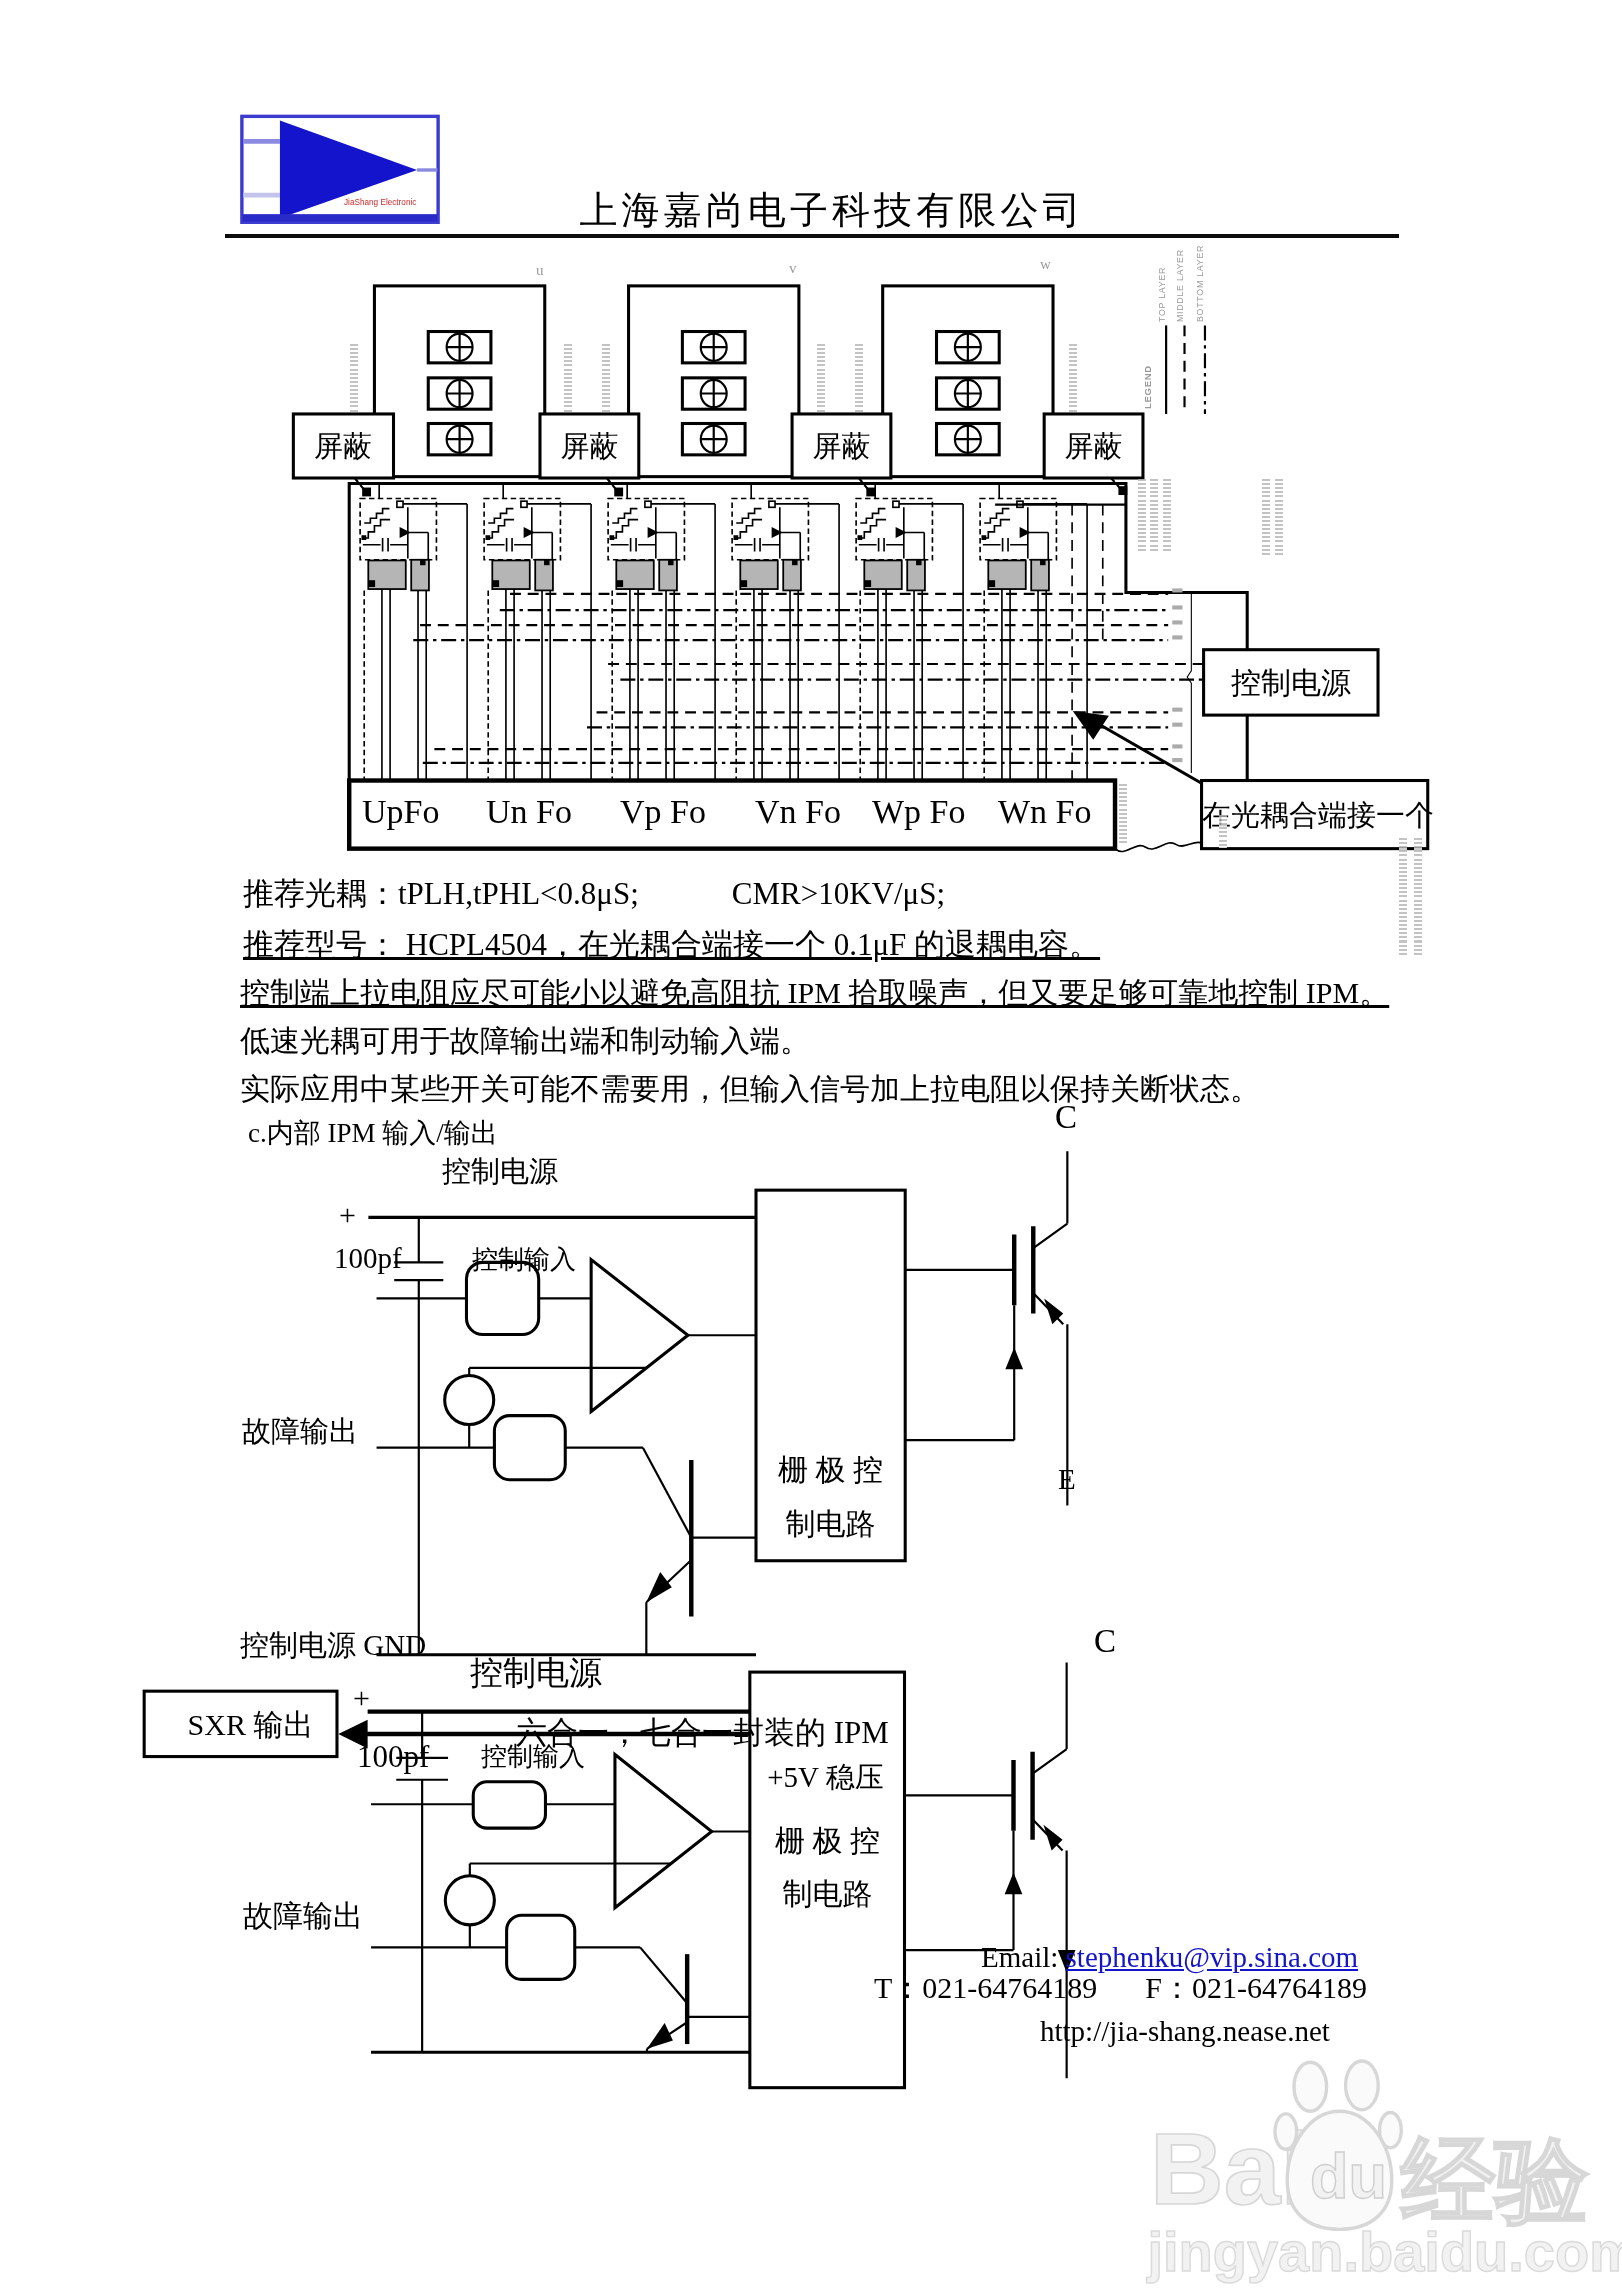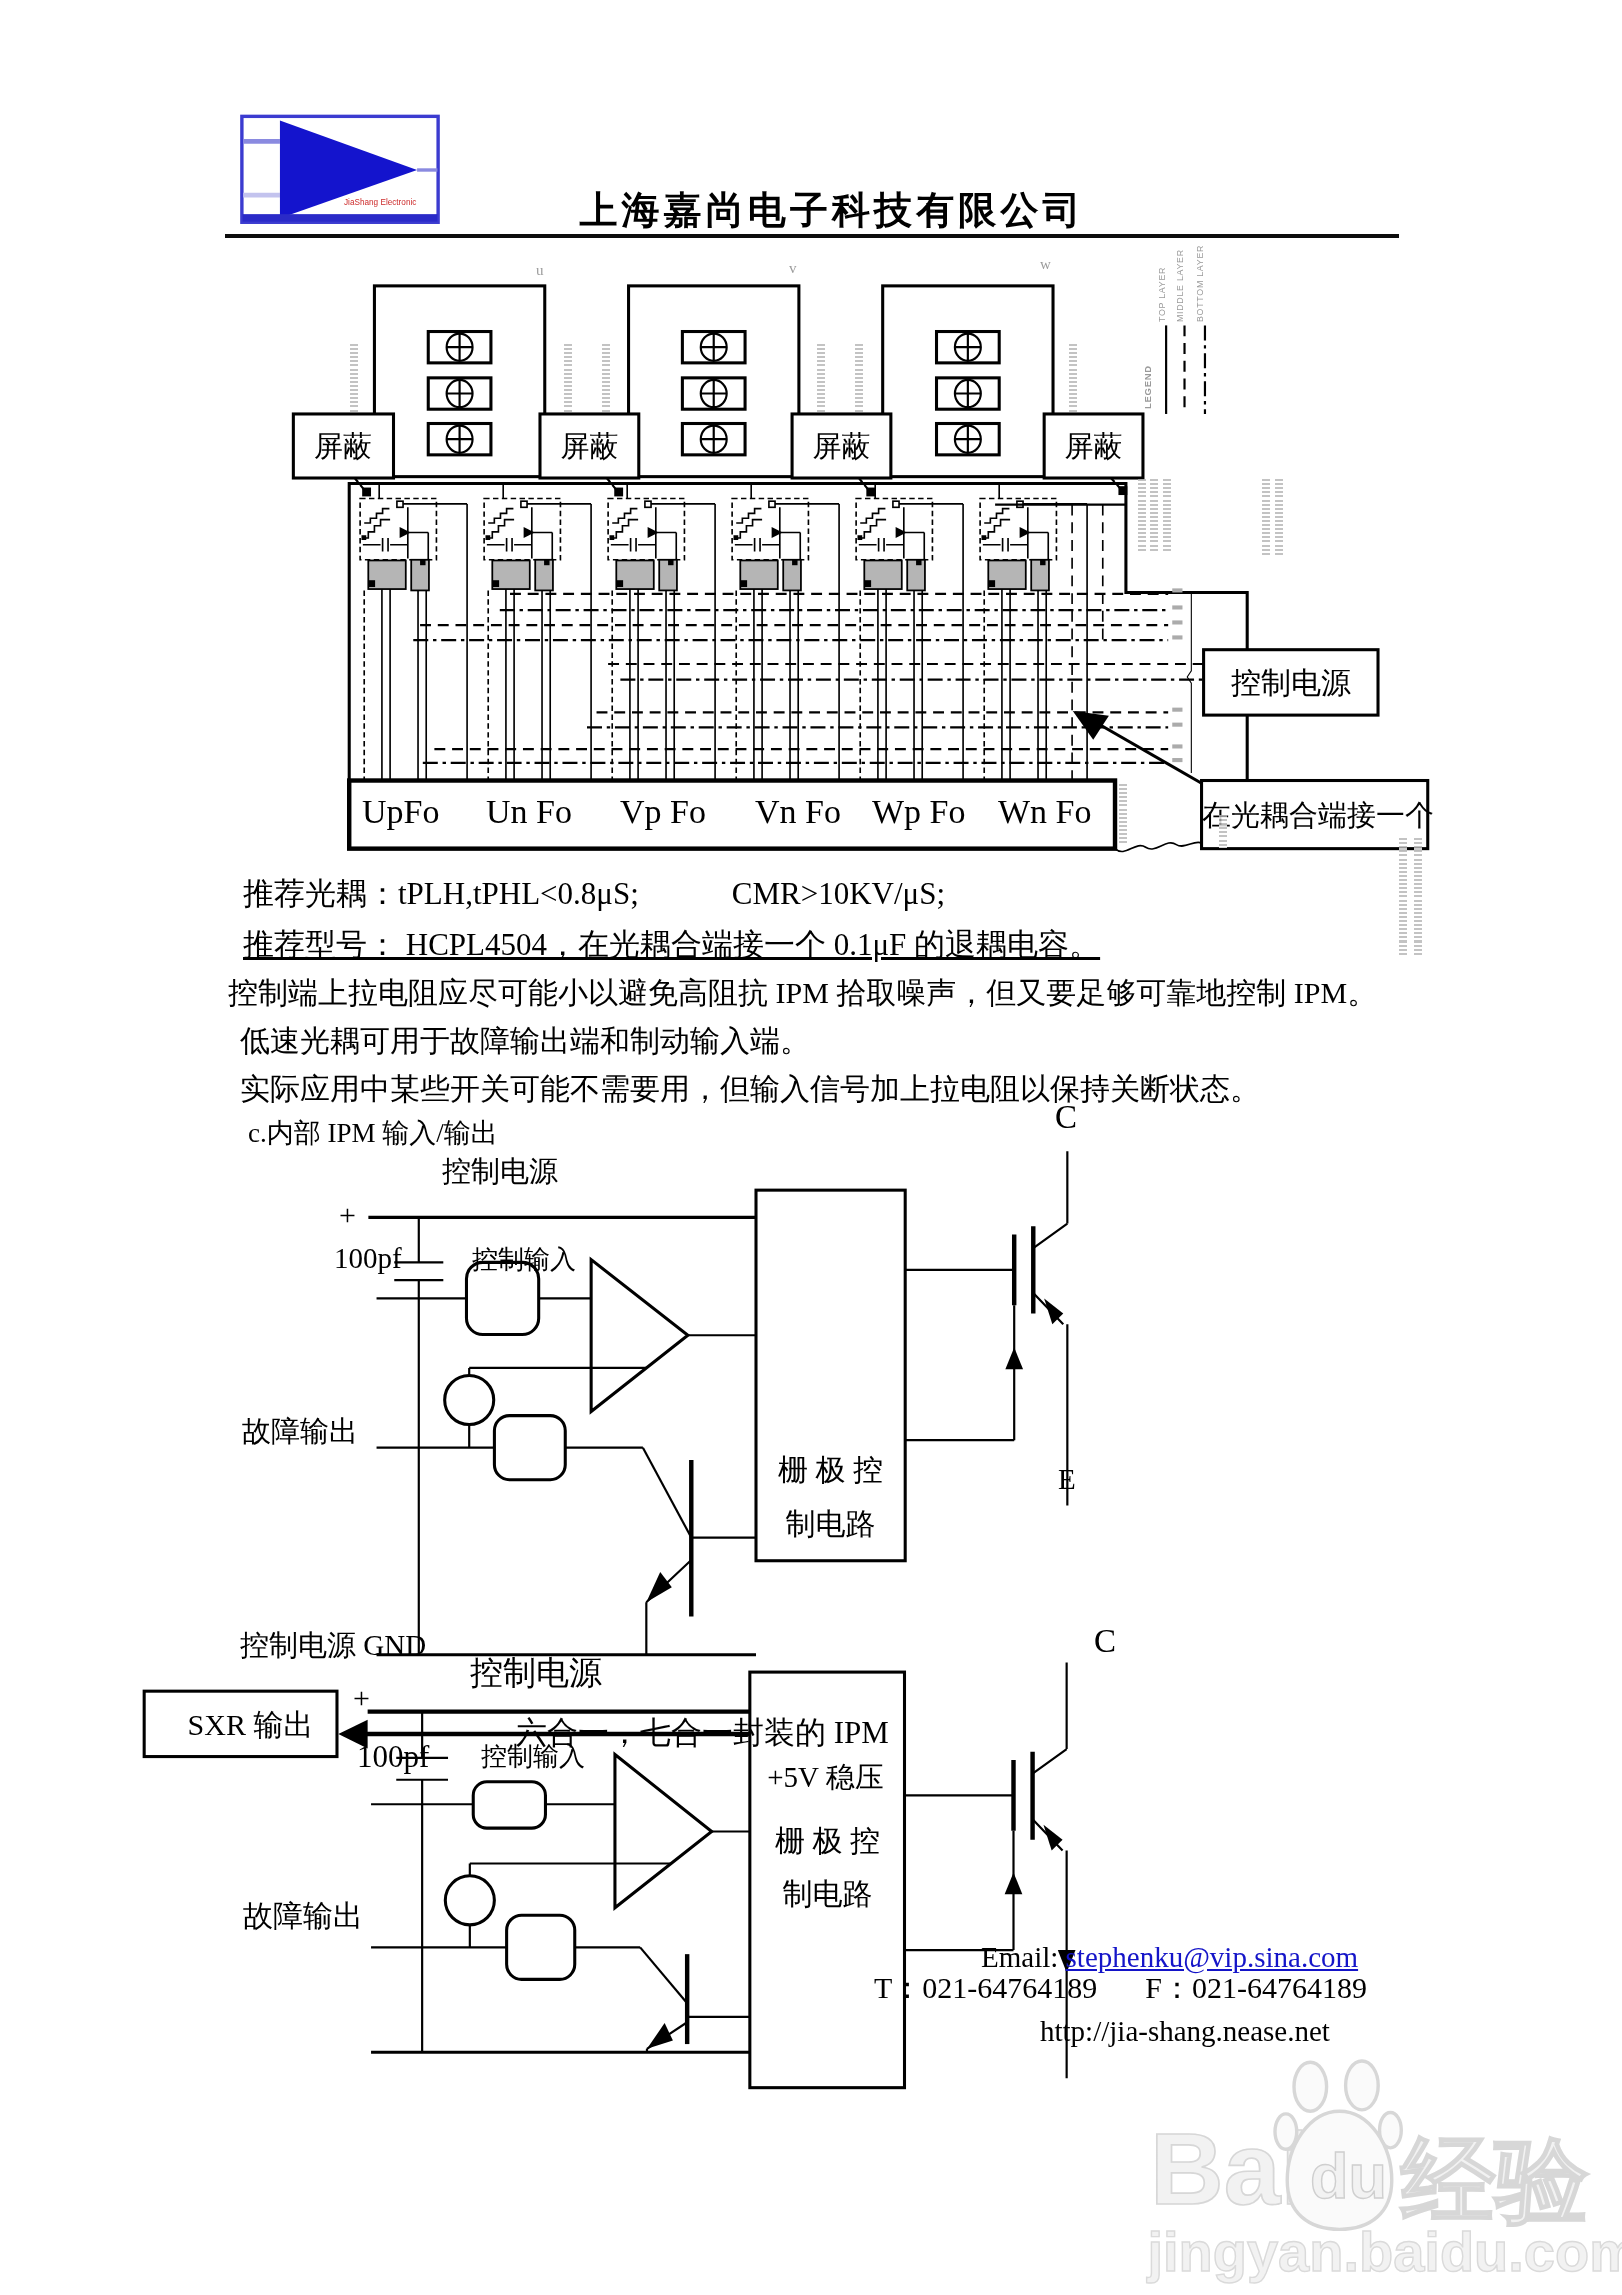--- a/index.html
+++ b/index.html
@@ -31,21 +31,21 @@
 
 <svg style="left:240px;top:115px;" width="200" height="110" viewBox="352 168 293 162">
   <rect x="354" y="170" width="289" height="156" fill="#fff" stroke="#3b3bd0" stroke-width="5"></rect>
   <line x1="356" y1="207" x2="410" y2="207" stroke="#8a8ae0" stroke-width="7"></line>
   <line x1="356" y1="286" x2="410" y2="286" stroke="#c3c3ee" stroke-width="7"></line>
   <polygon points="410,176 410,320 612,249" fill="#1414cd"></polygon>
   <line x1="612" y1="249" x2="642" y2="249" stroke="#8a8ae0" stroke-width="5"></line>
   <rect x="355" y="314" width="287" height="11" fill="#2a2ac8"></rect>
 </svg>
 <div class="t" style="left:344px;top:198px;font-size:8.2px;color:#cc2a2a;font-family:'Liberation Sans',sans-serif;">JiaShang Electronic</div>
-<div class="t ctr" style="left:573px;top:185px;width:518px;font-size:38px;font-weight:700;letter-spacing:4.1px;">上海嘉尚电子科技有限公司</div>
+<div class="t ctr" style="left:573px;top:185px;width:518px;font-size:38px;font-weight:400;letter-spacing:4.1px;">上海嘉尚电子科技有限公司</div>
 <div class="abs" style="left:225px;top:234px;width:1174px;height:4.1px;background:#0d0d0d;"></div>
 
 <svg style="left:225px;top:245px;" width="1220" height="620" viewBox="330 360 1790 910">
   <defs>
     <g id="ocell">
       <rect x="-46" y="-23" width="92" height="46" class="s4"></rect>
       <ellipse cx="0" cy="0" rx="19" ry="20" class="s3"></ellipse>
       <path class="s3" d="M0,-20 V20 M-19,0 H19"></path>
     </g>
     <g id="blk">
@@ -179,21 +179,21 @@
 <div class="mt" style="left:1163px;top:479px;height:74px;"></div>
 <div class="mt" style="left:1262px;top:479px;height:76px;"></div>
 <div class="mt" style="left:1275px;top:479px;height:76px;"></div>
 <div class="mt" style="left:1119px;top:784px;height:61px;"></div>
 <div class="mt" style="left:1219px;top:815px;height:33px;"></div>
 <div class="mt" style="left:1399px;top:838px;height:119px;"></div>
 <div class="mt" style="left:1414px;top:838px;height:119px;"></div>
 
 <div class="t" style="left:243px;top:873px;font-size:31px;">推荐光耦：tPLH,tPHL&lt;0.8μS;　　　CMR&gt;10KV/μS;</div>
 <div class="t" style="left:243px;top:924px;font-size:31px;text-decoration:underline;">推荐型号：  HCPL4504，在光耦合端接一个 0.1μF 的退耦电容。</div>
-<div class="t" style="left:228px;top:973px;font-size:30px;">控制端上拉电阻应尽可能小以避免高阻抗 IPM 拾取噪声，但又要足够可靠地控制 IPM。</div>
+<div class="t" style="left:240px;top:973px;font-size:30px;text-decoration:underline;">控制端上拉电阻应尽可能小以避免高阻抗 IPM 拾取噪声，但又要足够可靠地控制 IPM。</div>
 <div class="t" style="left:240px;top:1021px;font-size:30px;">低速光耦可用于故障输出端和制动输入端。</div>
 <div class="t" style="left:240px;top:1069px;font-size:30px;">实际应用中某些开关可能不需要用，但输入信号加上拉电阻以保持关断状态。</div>
 <div class="t" style="left:248px;top:1115px;font-size:27px;font-family:Liberation Serif, serif;">c.内部 IPM 输入/输出</div>
 
 <svg style="left:225px;top:1090px;" width="968" height="654" viewBox="330 1600 1420 960">
   <path class="s4" d="M540,1787 H1109"></path>
   <path class="s3" d="M614,1787 V1853 M578,1853 H650 M578,1879 H650 M614,1879 V2429"></path>
   <path class="s3" d="M552,1906 H684"></path>
   <rect x="684" y="1853" width="106" height="106" rx="24" class="s4"></rect>
   <path class="s3" d="M790,1906 H867"></path>

